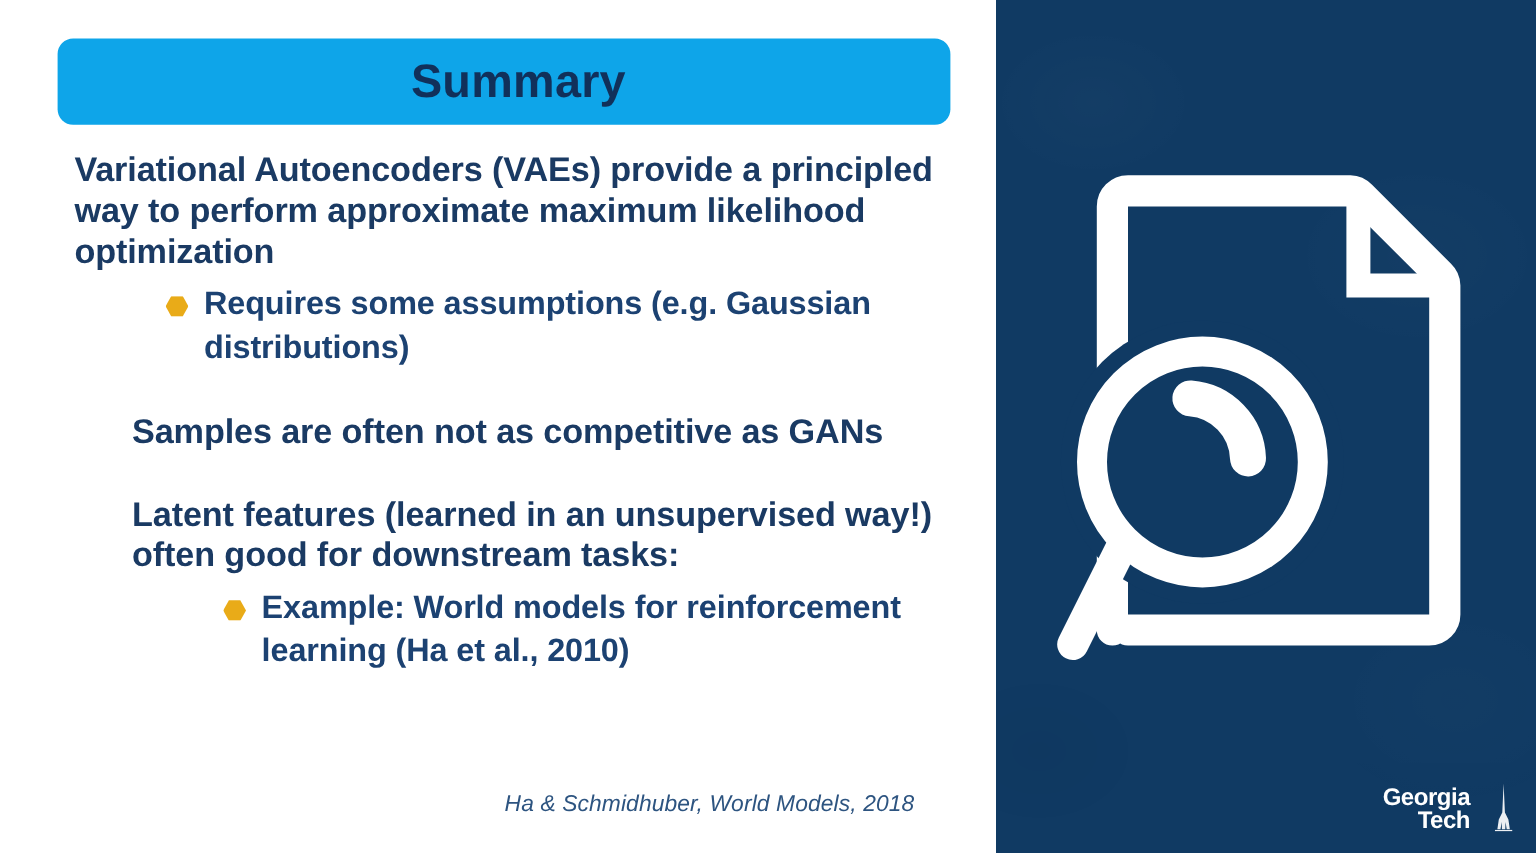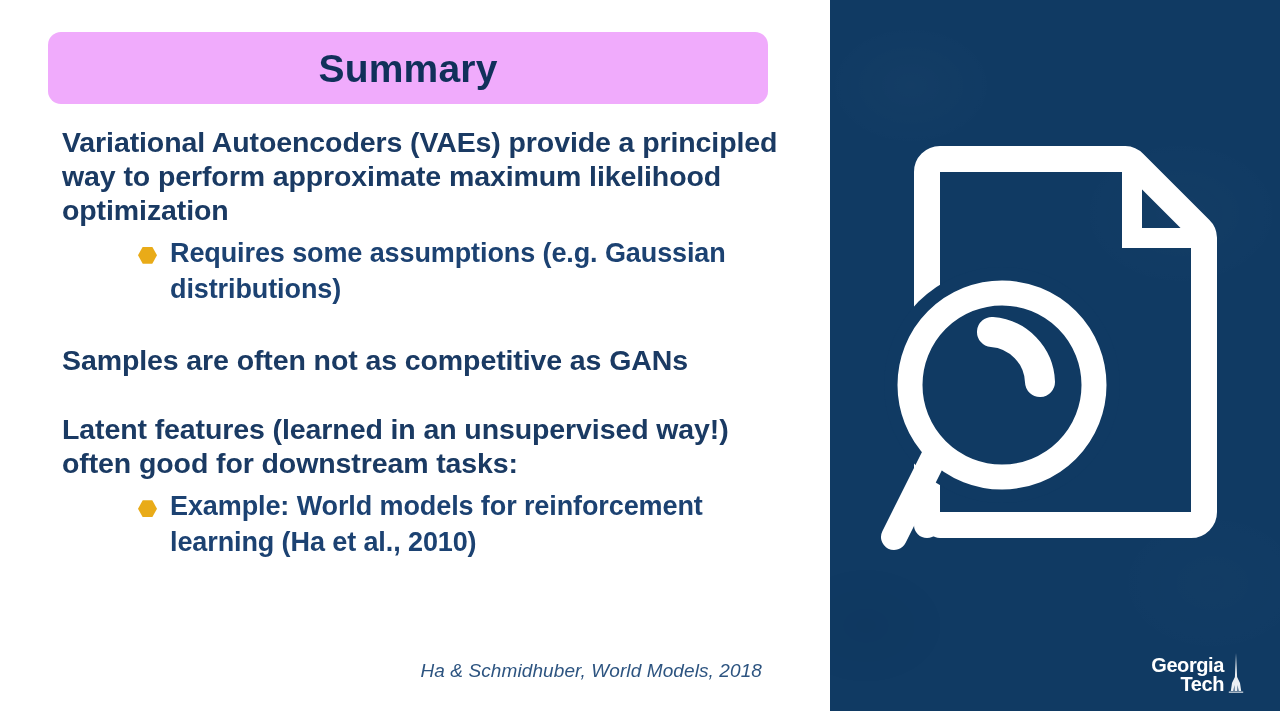--- a/index.html
+++ b/index.html
@@ -19,25 +19,26 @@
     overflow: hidden;
   }
 
   
   #title-banner {
     position: absolute;
     left: 48px;
     top: 32px;
     width: 720px;
     height: 72px;
-    background: #f0abfc;
+    background: #0ea5e9;
     border-radius: 13px;
     display: flex;
     align-items: center;
     justify-content: center;
+    padding-left: 24px;
   }
   #title-text {
     font-size: 39px;
     font-weight: bold;
     color: #11305a;
     letter-spacing: 0.2px;
     line-height: 1;
   }
 
   
@@ -48,21 +49,21 @@
     width: 740px;
   }
   .lvl1 {
     font-size: 28.5px;
     font-weight: bold;
     color: #1a3a63;
     line-height: 1.19;
     letter-spacing: -0.1px;
     margin: 0;
   }
-  .gap-block { margin-top: 36px; }
+  .gap-block { margin-top: 36px; margin-left: 48px; }
 
   .sub-list {
     margin: 8px 0 0 0;
     padding: 0;
     list-style: none;
   }
   .sub-item {
     position: relative;
     padding-left: 108px;
     font-size: 27px;
@@ -119,25 +120,25 @@
     position: absolute;
     left: 50px;
     top: 130px;
     width: 350px;
     height: 440px;
   }
 
   
   #gt-logo {
     position: absolute;
-    right: 36px;
+    right: 19px;
     bottom: 18px;
     display: flex;
     align-items: flex-end;
-    gap: 4px;
+    gap: 20px;
   }
   #gt-wordmark {
     display: flex;
     flex-direction: column;
     align-items: flex-end;
     line-height: 0.92;
   }
   .gt-line {
     font-size: 20px;
     font-weight: bold;

